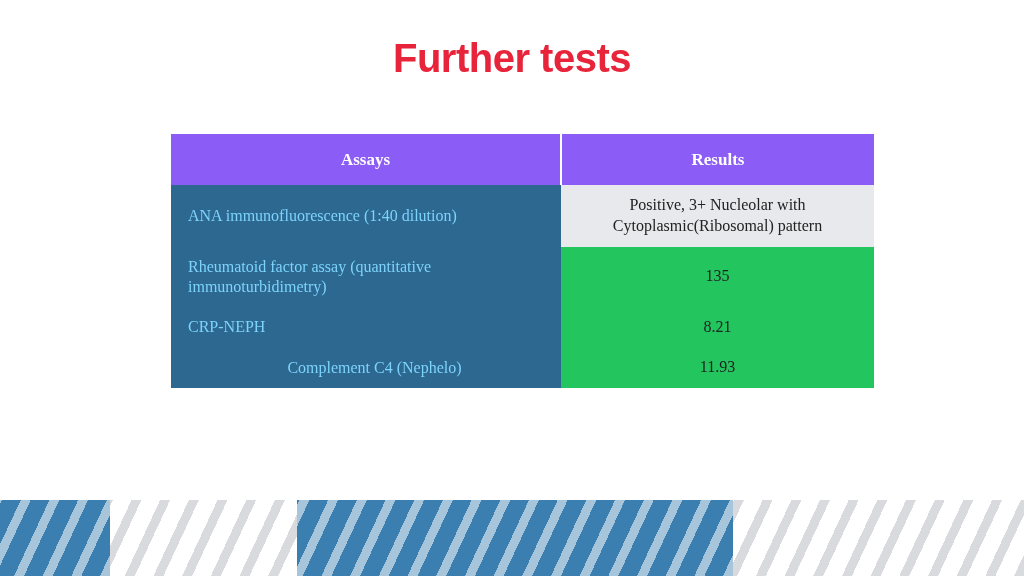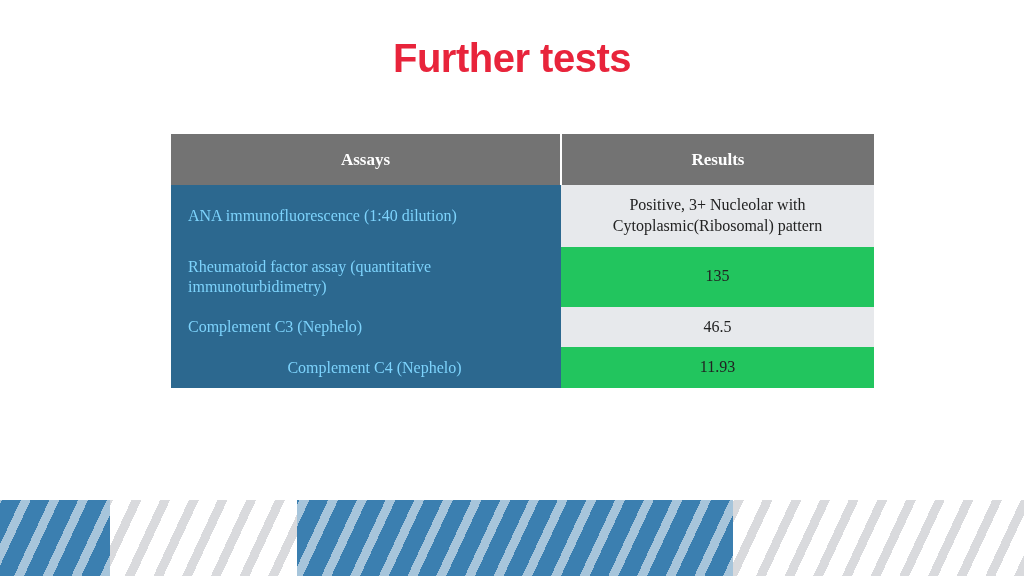--- a/index.html
+++ b/index.html
@@ -41,21 +41,21 @@
   }
   table.results-table {
     border-collapse: collapse;
     width: 703px;
     table-layout: fixed;
   }
   table.results-table col.c-assay { width: 390px; }
   table.results-table col.c-result { width: 313px; }
 
   table.results-table th {
-    background: #737373;
+    background: #8b5cf6;
     color: #ffffff;
     font-family: "Liberation Serif", serif;
     font-weight: bold;
     font-size: 17px;
     text-align: center;
     height: 51px;
     padding: 0 10px;
     border: none;
   }
   table.results-table th.th-assay {
@@ -174,23 +174,23 @@
       </thead>
       <tbody>
         <tr class="row-odd">
           <td class="assay-cell">ANA immunofluorescence (1:40 dilution)</td>
           <td class="result-cell">Positive, 3+ Nucleolar with Cytoplasmic(Ribosomal) pattern</td>
         </tr>
         <tr class="row-even">
           <td class="assay-cell">Rheumatoid factor assay (quantitative immunoturbidimetry)</td>
           <td class="result-cell">135</td>
         </tr>
-        <tr class="row-odd">
-          <td class="assay-cell">Complement C3 (Nephelo)</td>
-          <td class="result-cell">46.5</td>
+        <tr class="row-even">
+          <td class="assay-cell">CRP-NEPH</td>
+          <td class="result-cell">8.21</td>
         </tr>
         <tr class="row-even">
           <td class="assay-cell">Complement C4 (Nephelo)</td>
           <td class="result-cell">11.93</td>
         </tr>
       </tbody>
     </table>
   </div>
 
   <div class="bottom-band">

